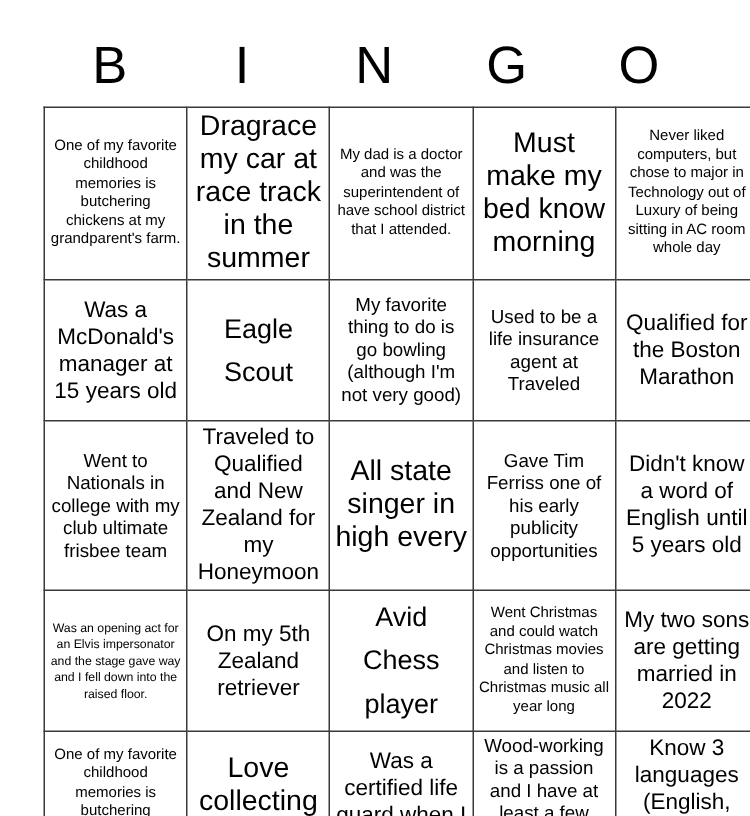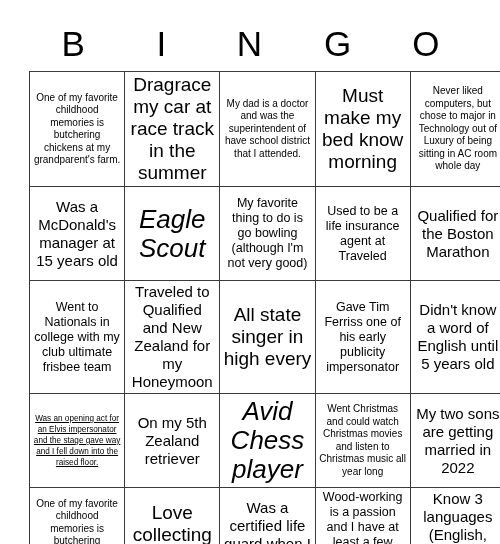--- a/index.html
+++ b/index.html
@@ -63,26 +63,26 @@
   .cell-text {
     display: block;
     width: 100%;
     color: #000000;
     word-wrap: break-word;
     overflow-wrap: break-word;
     hyphens: none;
   }
 
   
-  .sz-xxl .cell-text { font-size: 26px; line-height: 29px; font-style: italic; }
+  .sz-xxl .cell-text { font-size: 18px; line-height: 29px; }
   .sz-xl  .cell-text { font-size: 19px; line-height: 22px; }
   .sz-lg  .cell-text { font-size: 15px; line-height: 18px; }
   .sz-md  .cell-text { font-size: 12.5px; line-height: 15px; }
   .sz-sm  .cell-text { font-size: 10px; line-height: 12.5px; }
-  .sz-xs  .cell-text { font-size: 8.2px; line-height: 11px; text-decoration: underline; }
+  .sz-xs  .cell-text { font-size: 8.2px; line-height: 11px; }
 </style>
 </head>
 <body>
 
 <div id="bingo-card">
 
   <div id="bingo-header">
     <div class="header-letter">B</div>
     <div class="header-letter">I</div>
     <div class="header-letter">N</div>
@@ -130,21 +130,21 @@
         <td class="bingo-cell sz-md">
             <span class="cell-text">Went to Nationals in college with my club ultimate frisbee team</span>
           </td>
         <td class="bingo-cell sz-lg">
             <span class="cell-text">Traveled to Qualified and New Zealand for my Honeymoon</span>
           </td>
         <td class="bingo-cell sz-xl">
             <span class="cell-text">All state singer in high every</span>
           </td>
         <td class="bingo-cell sz-md">
-            <span class="cell-text">Gave Tim Ferriss one of his early publicity impersonator</span>
+            <span class="cell-text">Gave Tim Ferriss one of his early publicity opportunities</span>
           </td>
         <td class="bingo-cell sz-lg">
             <span class="cell-text">Didn't know a word of English until 5 years old</span>
           </td>
       </tr>
       <tr>
         <td class="bingo-cell sz-xs">
             <span class="cell-text">Was an opening act for an Elvis impersonator and the stage gave way and I fell down into the raised floor.</span>
           </td>
         <td class="bingo-cell sz-lg">

